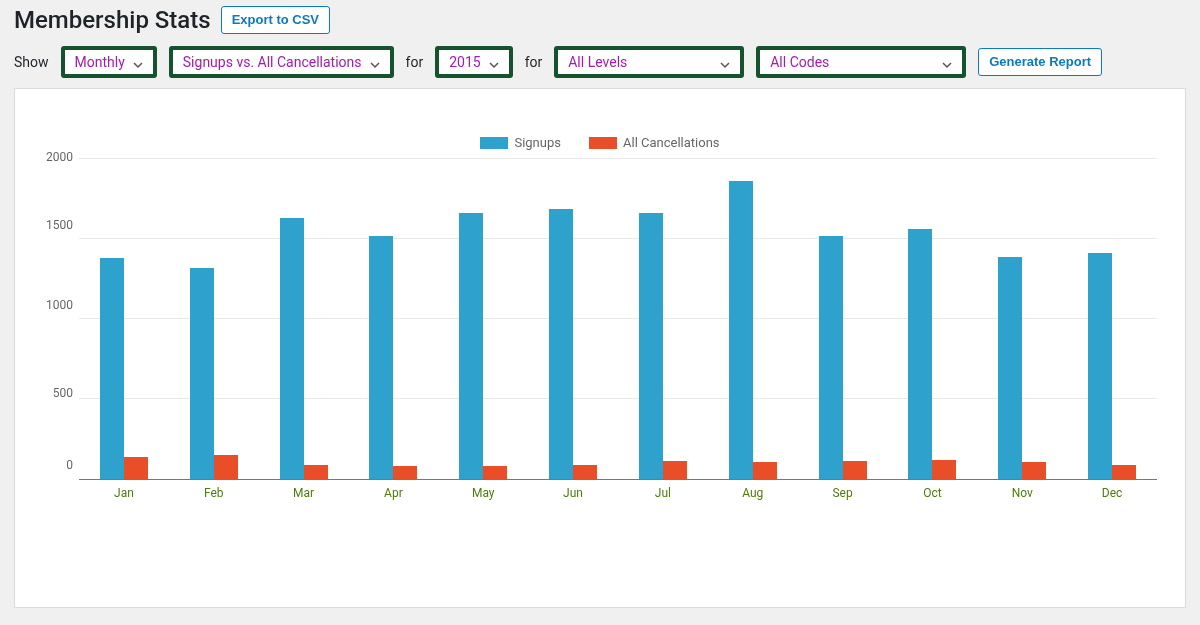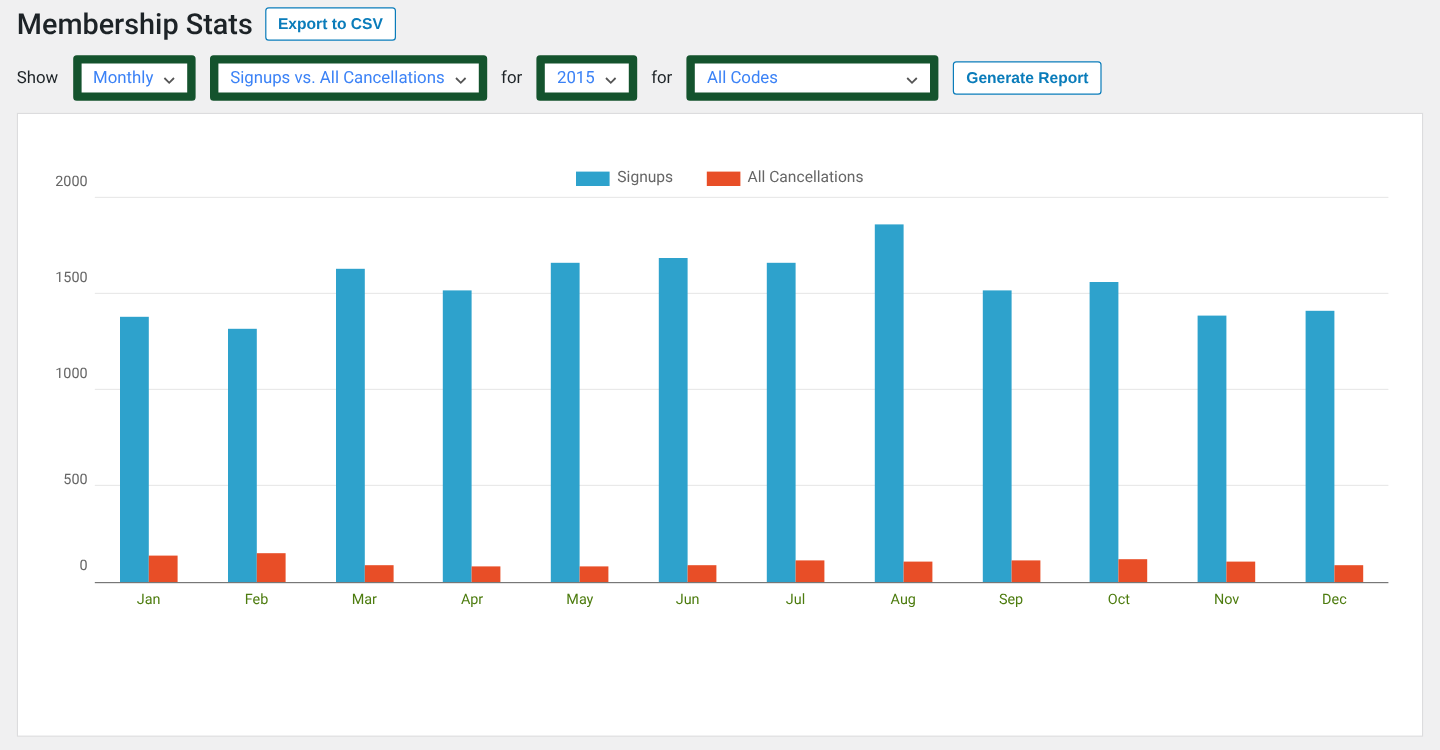--- a/index.html
+++ b/index.html
@@ -45,25 +45,25 @@
     font-size: 14px;
     margin-bottom: 10px;
   }
   .filters-row span.lbl { color: #1d2327; }
   .select {
     display: inline-flex;
     align-items: center;
     justify-content: space-between;
     gap: 8px;
     background: #fff;
-    border: 7px solid #14532d;
+    border: 4px solid #14532d;
     border-radius: 3px;
     padding: 4px 10px;
     font-size: 14px;
-    color: #3b82f6;
+    color: #a21caf;
     cursor: pointer;
     min-height: 28px;
   }
   .select.wide { min-width: 190px; }
   .select .chev {
     color: #6c7075;
   }
   .chart-card {
     background: #fff;
     border: 1px solid #dcdcde;
@@ -176,20 +176,28 @@
       <span>2015</span>
       <span class="chev">
         <svg viewBox="0 0 10 10" width="10" height="10">
             <path d="M1 3 L5 7 L9 3" fill="none" stroke="#555" stroke-width="1.5"></path>
           </svg>
       </span>
     </div>
 
     <span class="lbl">for</span>
 
+    <div class="select wide">
+      <span>All Levels</span>
+      <span class="chev">
+        <svg viewBox="0 0 10 10" width="10" height="10">
+            <path d="M1 3 L5 7 L9 3" fill="none" stroke="#555" stroke-width="1.5"></path>
+          </svg>
+      </span>
+    </div>
 
     <div class="select wide" style="min-width:210px">
       <span>All Codes</span>
       <span class="chev">
         <svg viewBox="0 0 10 10" width="10" height="10">
             <path d="M1 3 L5 7 L9 3" fill="none" stroke="#555" stroke-width="1.5"></path>
           </svg>
       </span>
     </div>
 
@@ -210,21 +218,21 @@
 
     <div class="plot" id="plot">
         <div class="y-tick" style="bottom: 0px;">0</div>
         <div class="grid-line" style="bottom: 80px;"></div>
         <div class="y-tick" style="bottom: 72px;">500</div>
         <div class="grid-line" style="bottom: 160px;"></div>
         <div class="y-tick" style="bottom: 160px;">1000</div>
         <div class="grid-line" style="bottom: 240px;"></div>
         <div class="y-tick" style="bottom: 240px;">1500</div>
         <div class="grid-line" style="bottom: 320px;"></div>
-        <div class="y-tick" style="bottom: 320px;">2000</div>
+        <div class="y-tick" style="bottom: 308px;">2000</div>
         <div class="bars">
           <div class="month-col">
             <div class="bar" style="background: rgb(46, 162, 204); height: 220.8px;"></div>
             <div class="bar" style="background: rgb(232, 78, 39); height: 21.6px;"></div>
           </div>
           <div class="month-col">
             <div class="bar" style="background: rgb(46, 162, 204); height: 211.2px;"></div>
             <div class="bar" style="background: rgb(232, 78, 39); height: 24px;"></div>
           </div>
           <div class="month-col">

